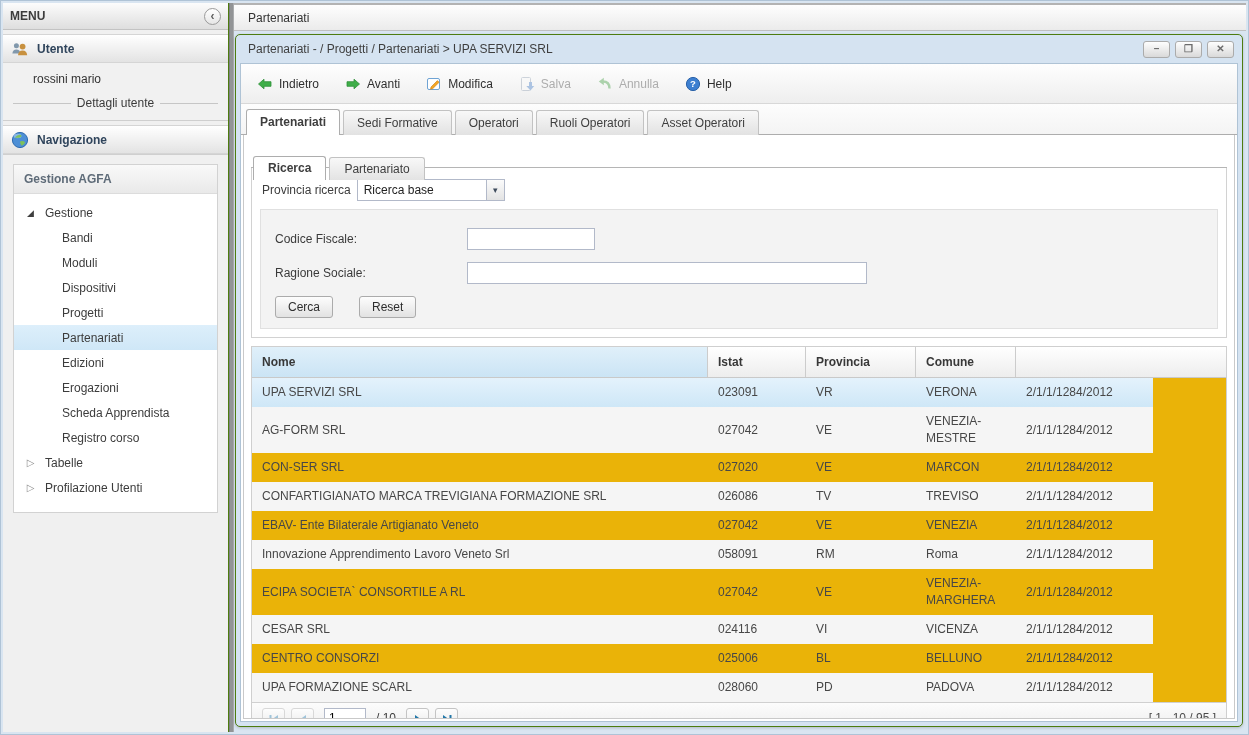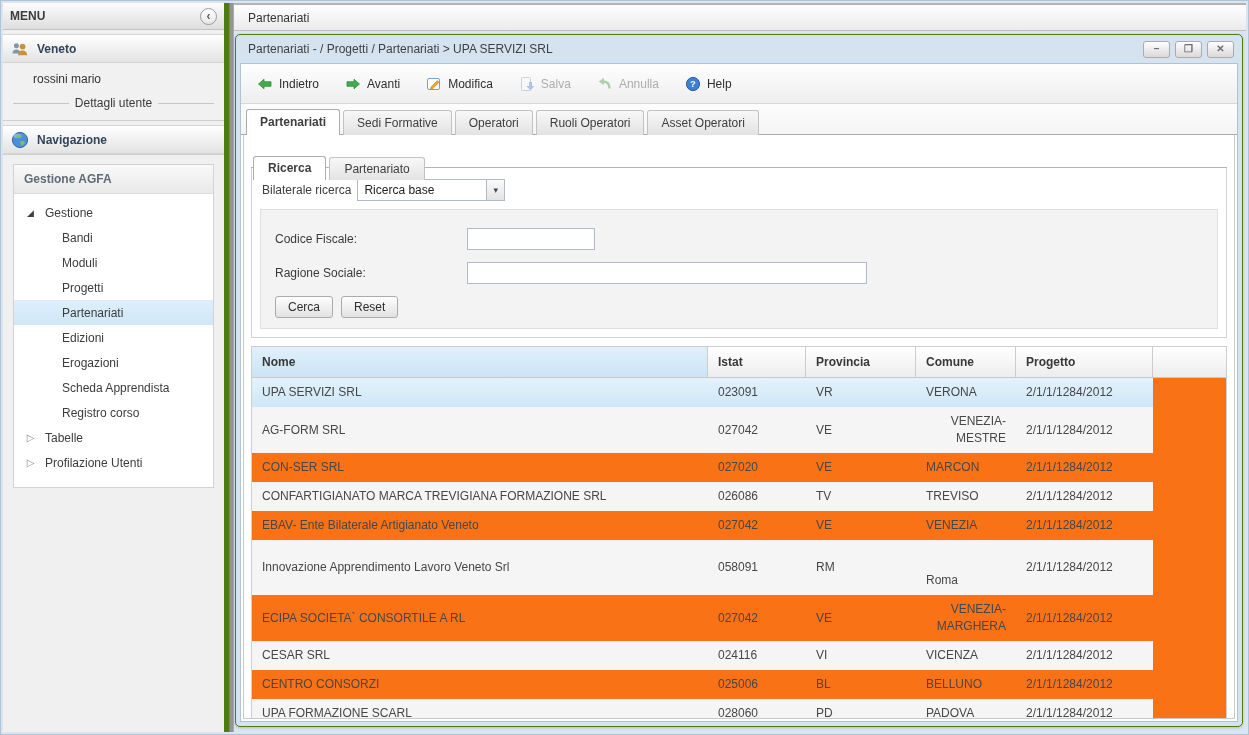--- a/index.html
+++ b/index.html
@@ -2,21 +2,21 @@
 <html><head>
 <meta charset="utf-8">
 <style>
   * { box-sizing: border-box; }
   html,body { margin:0; padding:0; }
   body { font-family:"Liberation Sans", sans-serif; font-size:12px; color:#3c3c3c; }
 
   .app { position:relative; width:1249px; height:735px; background:#D9E5F1; overflow:hidden; border:1px solid #AFC3D6; }
 
   
-  .sidebar { position:absolute; left:2px; top:2px; width:226px; bottom:2px; background:#F0F0F0; border-right:5px solid #4d7c0f; }
+  .sidebar { position:absolute; left:2px; top:2px; width:226px; bottom:2px; background:#F0F0F0; border-right:1px solid #4d7c0f; }
   .menu-header { height:27px; background:linear-gradient(#FCFCFC,#DEDEDE); border-bottom:1px solid #C3C3C3; display:flex; align-items:center; padding:0 7px; font-weight:bold; color:#3C3C3C; }
   .collapse-btn { margin-left:auto; width:17px; height:17px; border-radius:50%; border:1px solid #9A9A9A; background:linear-gradient(#FFFFFF,#E6E6E6); color:#5F5F5F; font-weight:bold; text-align:center; line-height:14px; font-size:12px; cursor:pointer; }
   .collapse-btn::before { content:"‹"; }
 
   .side-panel { margin-top:4px; border-top:1px solid #D5D5D5; border-bottom:1px solid #CFCFCF; background:#F1F1F1; }
   .side-panel-header { height:28px; background:linear-gradient(#FFFFFF,#E3E3E3); border-bottom:1px solid #D5D5D5; display:flex; align-items:center; gap:8px; padding:0 8px; font-weight:bold; color:#30455C; }
   .side-panel-body { padding:9px 0 8px 0; }
   .username { margin-left:30px; color:#333; }
   .legend-row { display:flex; align-items:center; margin:10px 4px 2px 4px; color:#3A3A3A; }
   .legend-row .line { flex:1; height:1px; background:#C6C6C6; margin:0 6px; }
@@ -66,29 +66,29 @@
   .combo { display:inline-flex; width:148px; height:22px; border:1px solid #B2B9C9; background:#FFF; }
   .combo-value { flex:1; padding:3px 6px; color:#222; overflow:hidden; white-space:nowrap; }
   .combo-trigger { width:18px; border-left:1px solid #B2B9C9; background:linear-gradient(#FBFBFB,#E3E3E3); display:flex; align-items:center; justify-content:center; color:#3E4B5C; font-size:9px; cursor:pointer; }
   .combo-trigger::before { content:"▾"; }
 
   .fieldset { background:#F3F3F3; border:1px solid #E0E0E0; padding:12px 12px 10px 14px; }
   .field-row { display:flex; align-items:center; height:34px; }
   .field-label { width:192px; color:#3A3A3A; }
   .txt-input { height:22px; border:1px solid #B2B9C9; background:#FFF; padding:0 5px; font-family:"Liberation Sans",sans-serif; font-size:12px; }
   .w-cf { width:128px; } .w-rs { width:400px; }
-  .btn-row { display:flex; gap:8px; margin-top:6px; }
+  .btn-row { display:flex; gap:26px; margin-top:6px; }
   .btn { padding:3px 12px; border:1px solid #ABABAB; border-radius:3px; background:linear-gradient(#FDFDFD,#E2E2E2); color:#2E2E2E; font-size:12px; font-family:"Liberation Sans",sans-serif; cursor:pointer; }
 
   .grid-wrap { margin-top:8px; border:1px solid #CFCFCF; }
   .grid-header { display:flex; background:linear-gradient(#FFFFFF,#EDEDED); border-bottom:1px solid #C9C9C9; }
   .hcell { padding:8px 10px; font-weight:bold; color:#383838; border-right:1px solid #CCCCCC; overflow:hidden; white-space:nowrap; }
   .hcell.highlight { background:linear-gradient(#E0F0FA,#CBE4F5); }
   .hcell.filler { flex:1; border-right:none; }
-  .grid-body { background:#f97316;text-align:right; }
+  .grid-body { background:#eab308; }
   .grow { display:flex; width:901px; }
   .grow.alt { background:#F5F5F5; }
   .grow.selected { background:linear-gradient(#E4F2FC,#CEE7F7); }
   .gcell { padding:6px 10px; color:#474747; display:flex; align-items:center; line-height:17px; }
 
   .paging { height:31px; background:linear-gradient(#FCFCFC,#ECECEC); border-top:1px solid #D0D0D0; display:flex; align-items:center; padding:0 10px; gap:6px; }
   .pbtn { width:23px; height:21px; border:1px solid #C4C4C4; border-radius:3px; background:linear-gradient(#FDFDFD,#E8E8E8); display:flex; align-items:center; justify-content:center; cursor:pointer; }
   .pbtn.disabled { border-color:#D8D8D8; }
   .page-input { width:42px; height:20px; border:1px solid #B2B9C9; padding:0 4px; font-family:"Liberation Sans",sans-serif; font-size:12px; margin-left:4px; }
   .pages-suffix { color:#3A3A3A; margin:0 4px; }
@@ -108,21 +108,21 @@
     </div>
 
     <div class="side-panel">
       <div class="side-panel-header">
         <svg class="icn" width="18" height="16" viewBox="0 0 18 16">
           <circle cx="5.4" cy="4.8" r="2.5" fill="#8198AC"></circle>
           <path d="M1.4 12.6 q0.3-4.2 4-4.2 t4 4.2 z" fill="#8198AC"></path>
           <circle cx="11.6" cy="5.6" r="2.9" fill="#C8913F"></circle>
           <path d="M7 14.2 q0.4-4.8 4.6-4.8 t4.6 4.8 z" fill="#C8913F"></path>
         </svg>
-        <span>Veneto</span>
+        <span>Utente</span>
       </div>
       <div class="side-panel-body">
         <div class="username">rossini mario</div>
         <div class="legend-row">
           <span class="line"></span>
           <span>Dettagli utente</span>
           <span class="line"></span>
         </div>
       </div>
     </div>
@@ -148,20 +148,23 @@
             <span class="exp expanded"></span>
             <span class="tlabel">Gestione</span>
           </div>
           <div class="tree-item child">
             <span class="tlabel">Bandi</span>
           </div>
           <div class="tree-item child">
             <span class="tlabel">Moduli</span>
           </div>
           <div class="tree-item child">
+            <span class="tlabel">Dispositivi</span>
+          </div>
+          <div class="tree-item child">
             <span class="tlabel">Progetti</span>
           </div>
           <div class="tree-item child selected">
             <span class="tlabel">Partenariati</span>
           </div>
           <div class="tree-item child">
             <span class="tlabel">Edizioni</span>
           </div>
           <div class="tree-item child">
             <span class="tlabel">Erogazioni</span>
@@ -253,21 +256,21 @@
           </div>
 
         <div class="tab-content">
           <div class="subtabstrip" id="subtabstrip">
               <div class="subtab active">Ricerca</div>
               <div class="subtab">Partenariato</div>
             </div>
 
           <div class="search-panel">
             <div class="combo-row">
-              <span>Bilaterale ricerca</span>
+              <span>Provincia ricerca</span>
               <span class="combo">
                 <span class="combo-value">Ricerca base</span>
                 <span class="combo-trigger"></span>
               </span>
             </div>
             <div class="fieldset">
               <div class="field-row">
                 <span class="field-label">Codice Fiscale:</span>
                 <input class="txt-input w-cf" type="text" value="" style="">
               </div>
@@ -281,21 +284,20 @@
               </div>
             </div>
           </div>
 
           <div class="grid-wrap">
             <div class="grid-header" id="grid-header">
                 <div class="hcell highlight" style="width: 456px;">Nome</div>
                 <div class="hcell" style="width: 98px;">Istat</div>
                 <div class="hcell" style="width: 110px;">Provincia</div>
                 <div class="hcell" style="width: 100px;">Comune</div>
-                <div class="hcell" style="width: 137px;">Progetto</div>
                 <div class="hcell filler"></div>
               </div>
             <div class="grid-body" id="grid-body">
                 <div class="grow selected">
                   <div class="gcell" style="width: 456px;">UPA SERVIZI SRL</div>
                   <div class="gcell" style="width: 98px;">023091</div>
                   <div class="gcell" style="width: 110px;">VR</div>
                   <div class="gcell" style="width: 100px;">VERONA</div>
                   <div class="gcell" style="width: 137px;">2/1/1/1284/2012</div>
                 </div>
@@ -324,21 +326,21 @@
                   <div class="gcell" style="width: 456px;">EBAV- Ente Bilaterale Artigianato Veneto</div>
                   <div class="gcell" style="width: 98px;">027042</div>
                   <div class="gcell" style="width: 110px;">VE</div>
                   <div class="gcell" style="width: 100px;">VENEZIA</div>
                   <div class="gcell" style="width: 137px;">2/1/1/1284/2012</div>
                 </div>
                 <div class="grow alt">
                   <div class="gcell" style="width: 456px;">Innovazione Apprendimento Lavoro Veneto Srl</div>
                   <div class="gcell" style="width: 98px;">058091</div>
                   <div class="gcell" style="width: 110px;">RM</div>
-                  <div class="gcell" style="width: 100px; margin-top: 26px;">Roma</div>
+                  <div class="gcell" style="width: 100px;">Roma</div>
                   <div class="gcell" style="width: 137px;">2/1/1/1284/2012</div>
                 </div>
                 <div class="grow">
                   <div class="gcell" style="width: 456px;">ECIPA SOCIETA` CONSORTILE A RL</div>
                   <div class="gcell" style="width: 98px;">027042</div>
                   <div class="gcell" style="width: 110px;">VE</div>
                   <div class="gcell" style="width: 100px;">VENEZIA-MARGHERA</div>
                   <div class="gcell" style="width: 137px;">2/1/1/1284/2012</div>
                 </div>
                 <div class="grow alt">

